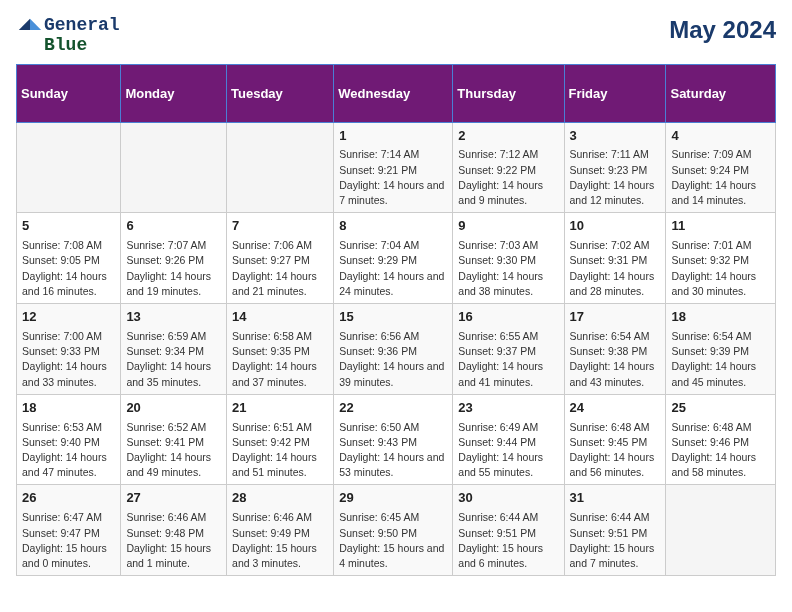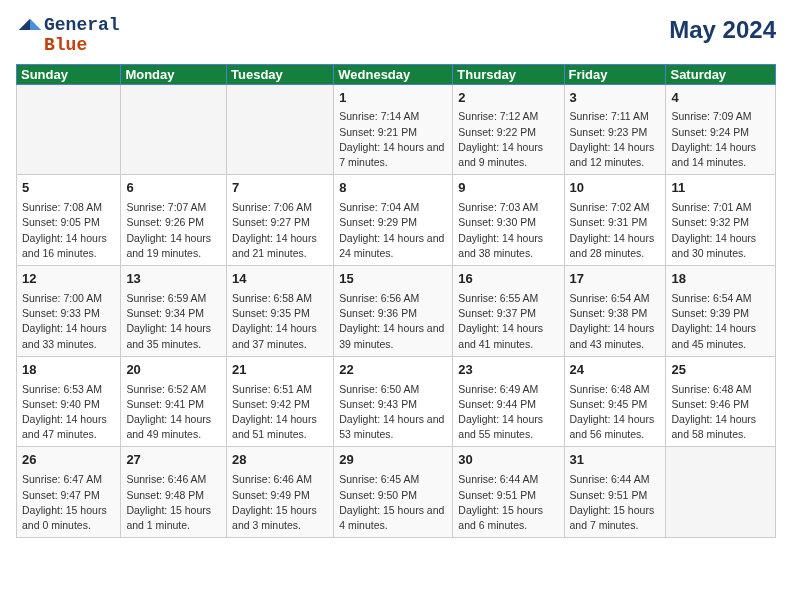--- a/index.html
+++ b/index.html
@@ -21,21 +21,21 @@
       align-items: flex-start;
       font-family: Liberation Mono, monospace;
     }
     .logo-text {
       font-size: 18px;
       font-weight: bold;
       color: #1a3a6b;
       line-height: 1.1;
     }
     .logo-text span {
-      color: #c2410c;
+      color: #14532d;
     }
     .logo-icon {
       width: 28px;
       height: 28px;
     }
     .title-block {
       text-align: right;
     }
     .month-title {
       font-size: 24px;
@@ -45,23 +45,23 @@
     .location {
       font-size: 15px;
       color: #333;
     }
     table {
       width: 100%;
       border-collapse: collapse;
       font-size: 11px;
     }
     thead tr th {
-      background-color: #15803d;
+      background-color: #701a75;
       color: #fff;
-      padding: 2px 4px;
+      padding: 21px 4px;
       text-align: left;
       font-size: 13px;
       border: 1px solid #4a7fd4;
     }
     tbody tr td {
       border: 1px solid #ccc;
       vertical-align: top;
       padding: 4px 5px;
       min-height: 70px;
       height: 90px;

